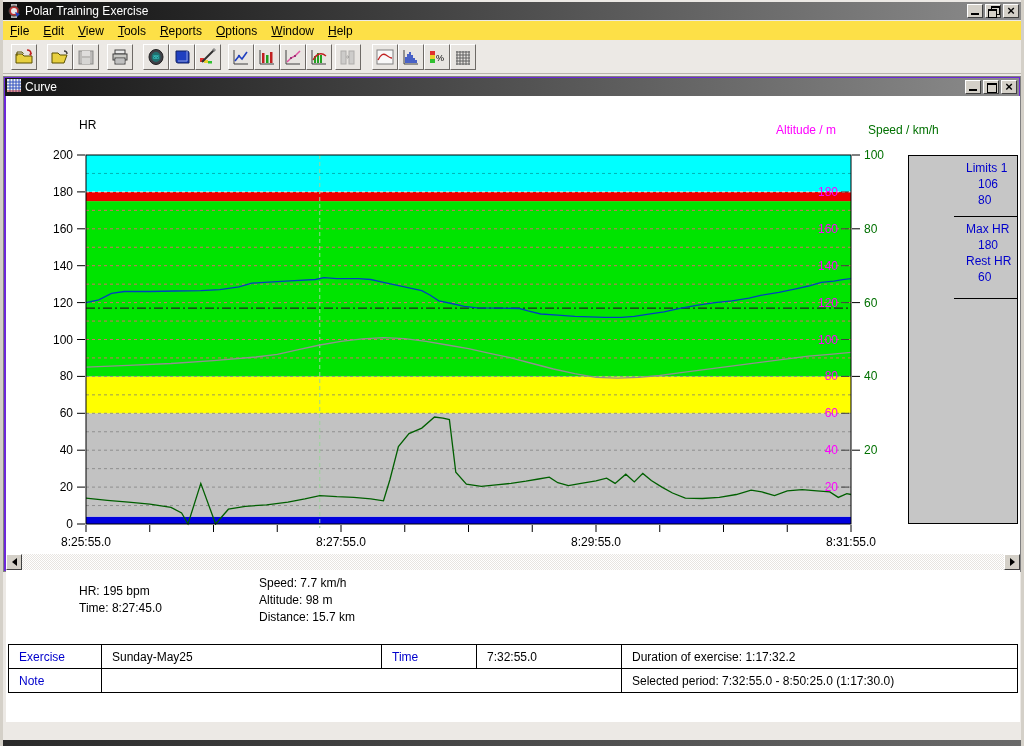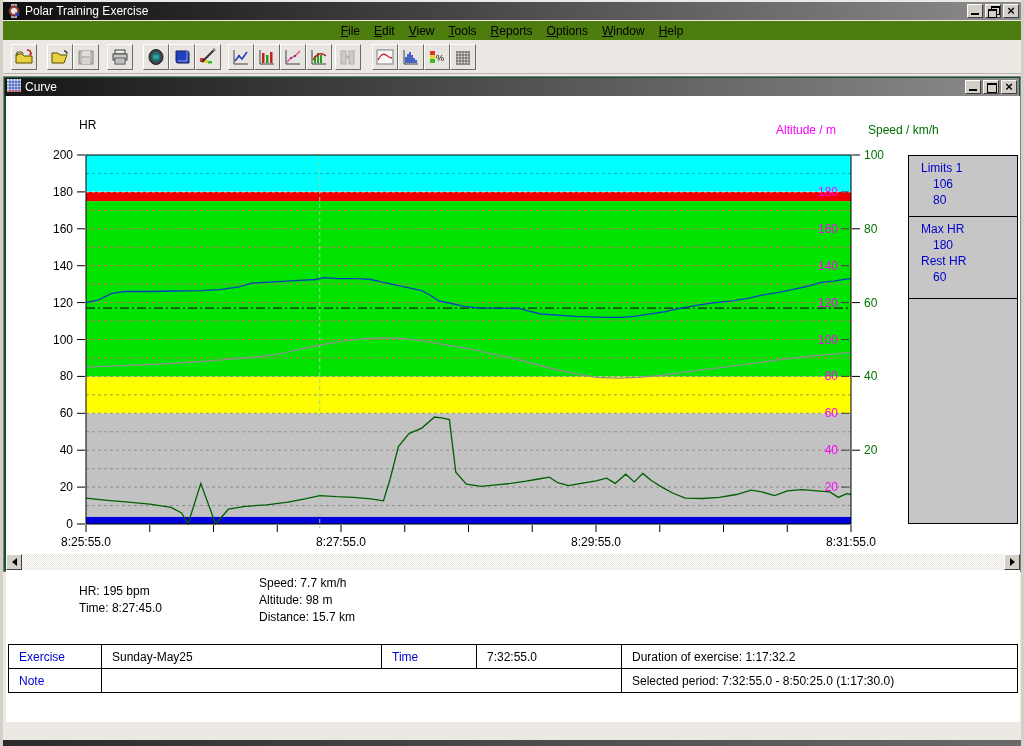--- a/index.html
+++ b/index.html
@@ -18,35 +18,35 @@
   .win-btn { width:16px; height:14px; background:#d4d0c8; border:1px solid;
              border-color:#fff #404040 #404040 #fff; font-size:9px; line-height:11px;
              text-align:center; color:#000; font-weight:bold; position:relative; }
   .glyph-min::after  { content:""; position:absolute; left:3px; right:3px; bottom:2px; border-bottom:2px solid #000; }
   .glyph-max::after  { content:""; position:absolute; left:3px; top:2px; width:8px; height:7px; border:1px solid #000; border-top-width:2px; }
   .glyph-restore::before { content:""; position:absolute; left:5px; top:1px; width:7px; height:6px; border:1px solid #000; border-top-width:2px; }
   .glyph-restore::after  { content:""; position:absolute; left:2px; top:4px; width:7px; height:6px; border:1px solid #000; border-top-width:2px; background:#d4d0c8; }
   .glyph-close::after { content:"\00D7"; font-size:13px; line-height:12px; }
 
   
-  .menubar { position:absolute; left:0; top:21px; width:1018px; height:19px; background:#4d7c0f;
-             display:flex; align-items:center; font-size:12px;justify-content:center; }
+  .menubar { position:absolute; left:0; top:21px; width:1018px; height:19px; background:#fde047;
+             display:flex; align-items:center; font-size:12px; }
   .menu-item { padding:2px 7px; color:#000; }
 
   
   .toolbar { position:absolute; left:0; top:41px; width:1018px; height:33px; background:#ece9e5;
              border-bottom:1px solid #b8b4ac; }
   .tb-btn { position:absolute; top:3px; width:26px; height:26px; background:#e8e5e1;
             border:1px solid; border-color:#fff #6e6a66 #6e6a66 #fff;
             display:flex; align-items:center; justify-content:center; }
   .tb-btn.disabled svg { filter:grayscale(1); opacity:.55; }
 
   
   .child { position:absolute; left:0; top:76px; width:1018px; height:496px;
-           border:1px solid #808080; background:#14532d; }
+           border:1px solid #808080; background:#6d28d9; }
   .child-titlebar { position:absolute; left:1px; top:1px; right:1px; height:18px;
                     background:linear-gradient(90deg,#161616,#8c8c8c);
                     display:flex; align-items:center; padding:0 2px; }
   .child-titlebar .title-text { color:#fff; font-size:12px; margin-left:4px; }
   .child-content { position:absolute; left:2px; top:19px; width:1014px; height:626px; background:#fff; }
   .child-scrollbar { position:absolute; left:2px; bottom:1px; width:1014px; height:16px;
         background-image:conic-gradient(#fff 25%, #e8e5e1 0 50%, #fff 0 75%, #e8e5e1 0);
         background-size:2px 2px; display:flex; justify-content:space-between; }
   .sb-btn { width:16px; height:16px; background:#d4d0c8; border:1px solid; border-color:#fff #404040 #404040 #fff;
             display:flex; align-items:center; justify-content:center; }
@@ -61,21 +61,21 @@
   .axis-title-spd { left:862px; top:27px; color:#007000; }
   .time-label { position:absolute; left:860px; top:456px; font-size:12px; color:#000; }
 
   .cursor-info { position:absolute; font-size:12px; color:#000; line-height:17px; }
   .cursor-info-left { left:73px; top:487px; }
   .cursor-info-right { left:253px; top:479px; }
 
   
   .legend-panel { position:absolute; left:902px; top:59px; width:110px; height:369px;
                   background:#c6c6c6; border:1px solid #000; font-size:12px; color:#0000cc; }
-  .legend-sec { border-bottom:1px solid #000; padding:4px 0 5px 0; }
+  .legend-sec { border-bottom:1px solid #000; padding:4px 0 5px 0;margin-left:45px; }
   .legend-sec:last-child { border-bottom:none; }
   .lg-line { padding-left:12px; line-height:16px; }
   .lg-val  { padding-left:24px; line-height:16px; }
 
   
   .summary { position:absolute; left:2px; top:548px; border-collapse:collapse; table-layout:fixed;
              font-size:12px; background:#fff; }
   .summary td { border:1px solid #000; height:24px; padding:0 0 0 10px; overflow:hidden; white-space:nowrap; }
   .summary .lbl { color:#0000cc; }
   .summary .val { color:#000; }

